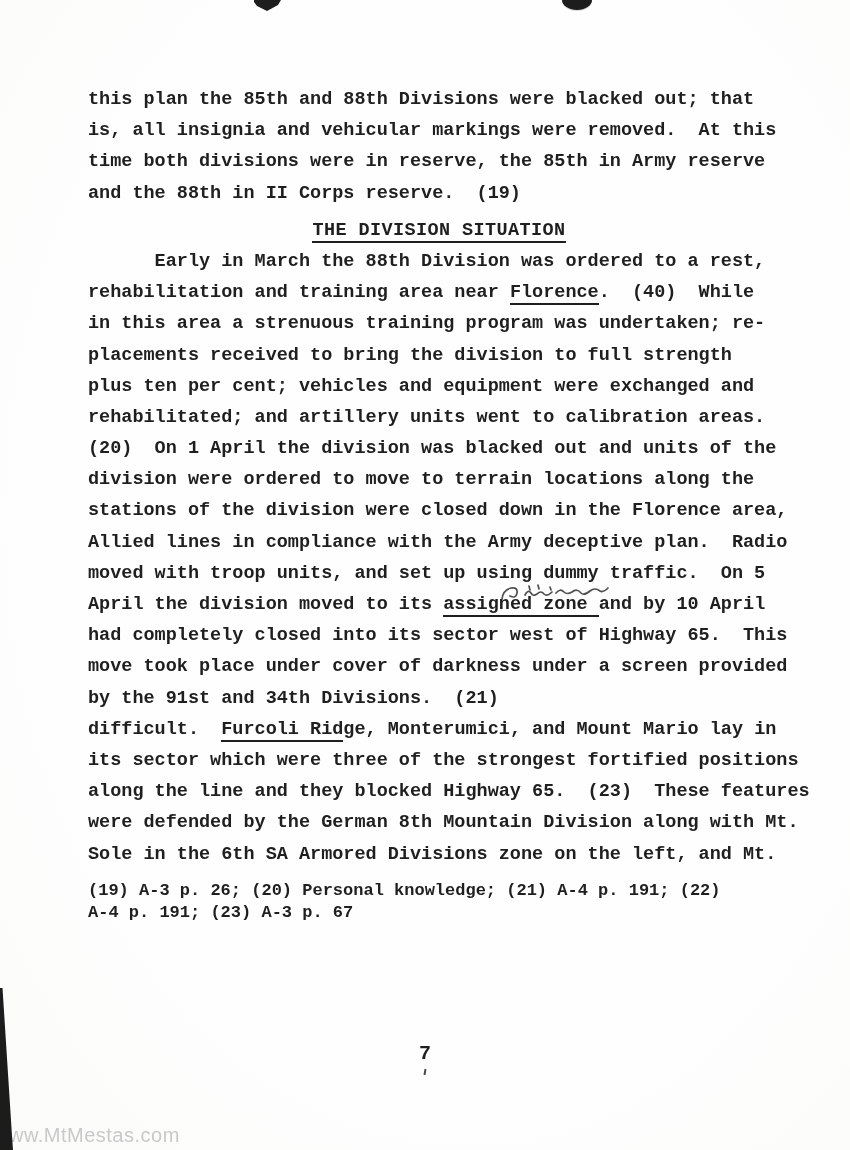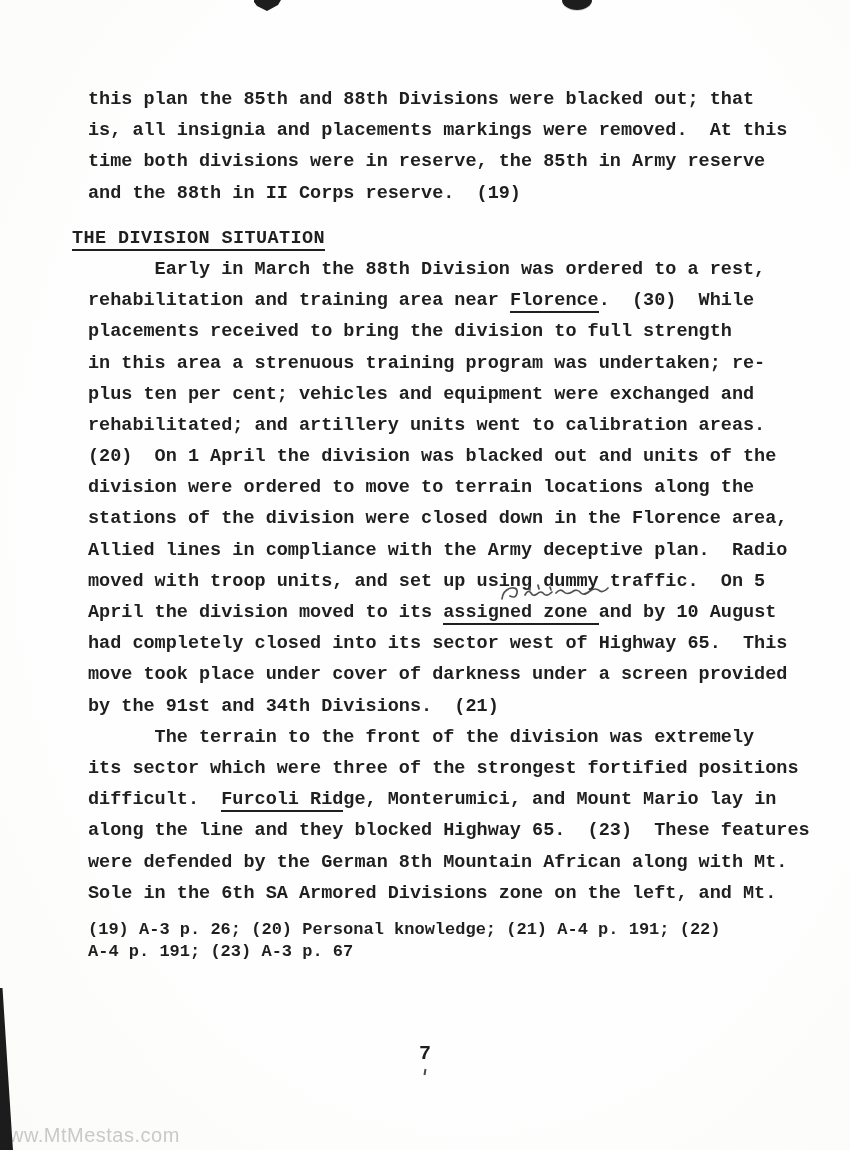--- a/index.html
+++ b/index.html
@@ -13,22 +13,22 @@
     font-family:"Liberation Mono","DejaVu Sans Mono",monospace;
     color:#1f1f1f;
   }
   .text-block{
     position:absolute;left:88px;top:84px;width:734px;
     font-size:18.5px;font-weight:bold;
   }
   .line{height:31.2px;line-height:31.2px;white-space:pre;}
   .u{border-bottom:2px solid currentColor;}
   .heading-row{
-    height:31.2px;line-height:31.2px;margin-top:14px;
-    position:relative;left:-16px;white-space:pre;
+    height:31.2px;line-height:31.2px;margin-top:6px;
+    text-align:center;position:relative;left:-16px;white-space:pre;
   }
   .heading-row .u{letter-spacing:0.4px;}
   .footnote{margin-top:10px;font-size:17px;}
   .footnote .line{height:22px;line-height:22px;}
   .page-number{
     position:absolute;left:0;top:1041px;width:850px;
     text-align:center;font-size:20px;font-weight:bold;line-height:26px;
   }
   .page-number-tick{
     position:absolute;left:424px;top:1069px;width:2px;height:6px;
@@ -54,46 +54,45 @@
 <div class="page">
 
   <svg class="blob-left" width="32" height="14" viewBox="0 0 32 14">
     <polygon points="2,0 29,0 26,5 15,11 5,6 2,2" fill="#1d1d1d"></polygon>
   </svg>
   <div class="blob-right"></div>
 
   <main class="text-block">
     <section>
         <div class="line">this plan the 85th and 88th Divisions were blacked out; that</div>
-        <div class="line">is, all insignia and placements markings were removed.  At this</div>
+        <div class="line">is, all insignia and vehicular markings were removed.  At this</div>
         <div class="line">time both divisions were in reserve, the 85th in Army reserve</div>
         <div class="line">and the 88th in II Corps reserve.  (19)</div>
       </section>
     <div class="heading-row"><span class="u">THE DIVISION SITUATION</span></div>
     <section>
         <div class="line">      Early in March the 88th Division was ordered to a rest,</div>
-        <div class="line"><span>rehabilitation and training area near </span><span class="u">Florence</span><span>.  (30)  While</span></div>
+        <div class="line"><span>rehabilitation and training area near </span><span class="u">Florence</span><span>.  (40)  While</span></div>
+        <div class="line">in this area a strenuous training program was undertaken; re-</div>
         <div class="line">placements received to bring the division to full strength</div>
-        <div class="line">in this area a strenuous training program was undertaken; re-</div>
         <div class="line">plus ten per cent; vehicles and equipment were exchanged and</div>
         <div class="line">rehabilitated; and artillery units went to calibration areas.</div>
         <div class="line">(20)  On 1 April the division was blacked out and units of the</div>
         <div class="line">division were ordered to move to terrain locations along the</div>
         <div class="line">stations of the division were closed down in the Florence area,</div>
         <div class="line">Allied lines in compliance with the Army deceptive plan.  Radio</div>
         <div class="line">moved with troop units, and set up using dummy traffic.  On 5</div>
-        <div class="line"><span>April the division moved to its </span><span class="u">assigned zone </span><span>and by 10 August</span></div>
+        <div class="line"><span>April the division moved to its </span><span class="u">assigned zone </span><span>and by 10 April</span></div>
         <div class="line">had completely closed into its sector west of Highway 65.  This</div>
         <div class="line">move took place under cover of darkness under a screen provided</div>
         <div class="line">by the 91st and 34th Divisions.  (21)</div>
-        <div class="line">      The terrain to the front of the division was extremely</div>
+        <div class="line"><span>difficult.  </span><span class="u">Furcoli Rid</span><span>ge, Monterumici, and Mount Mario lay in</span></div>
         <div class="line">its sector which were three of the strongest fortified positions</div>
-        <div class="line"><span>difficult.  </span><span class="u">Furcoli Rid</span><span>ge, Monterumici, and Mount Mario lay in</span></div>
         <div class="line">along the line and they blocked Highway 65.  (23)  These features</div>
-        <div class="line">were defended by the German 8th Mountain African along with Mt.</div>
+        <div class="line">were defended by the German 8th Mountain Division along with Mt.</div>
         <div class="line">Sole in the 6th SA Armored Divisions zone on the left, and Mt.</div>
       </section>
     <section class="footnote">
         <div class="line">(19) A-3 p. 26; (20) Personal knowledge; (21) A-4 p. 191; (22)</div>
         <div class="line">A-4 p. 191; (23) A-3 p. 67</div>
       </section>
   </main>
 
   <svg class="scribble" width="118" height="24" viewBox="0 0 118 24">
     <g stroke="#3d3d3d" stroke-width="1.7" fill="none" stroke-linecap="round" opacity="0.9">

